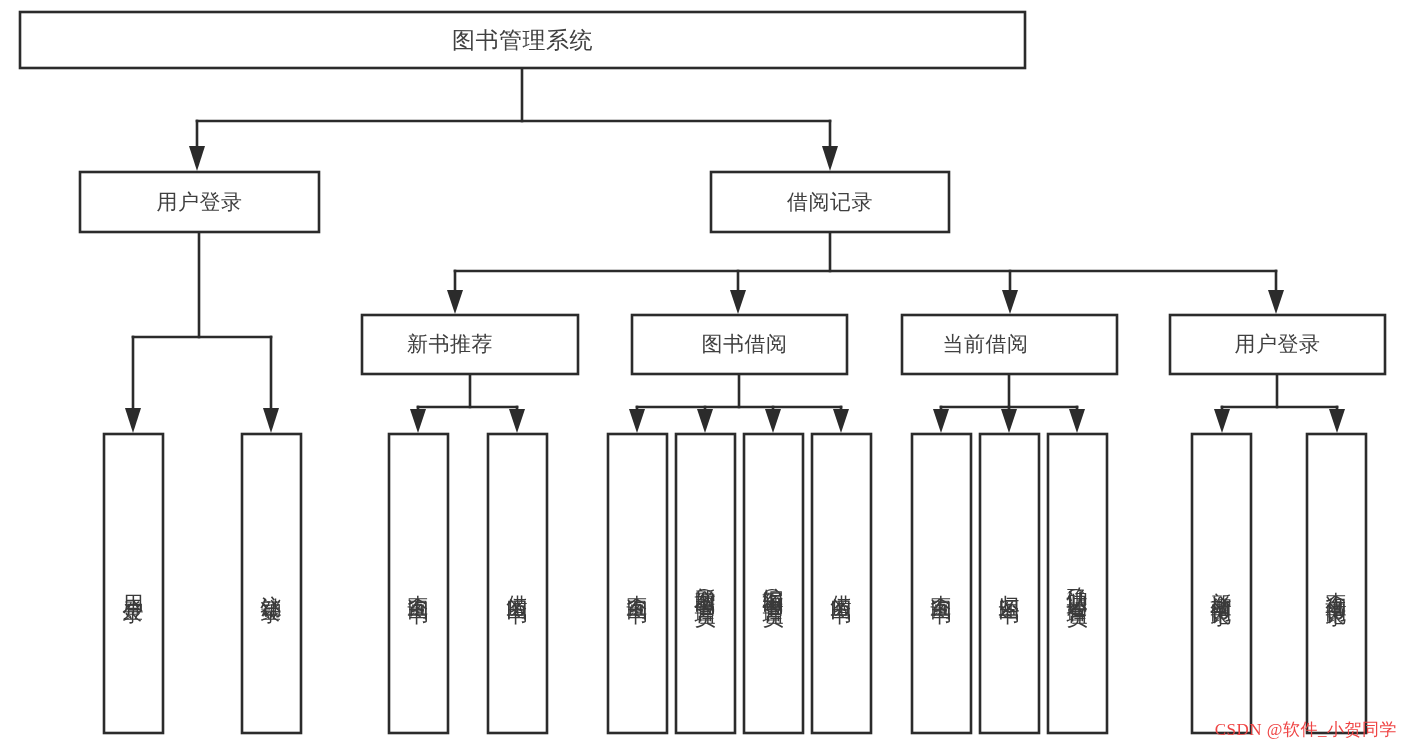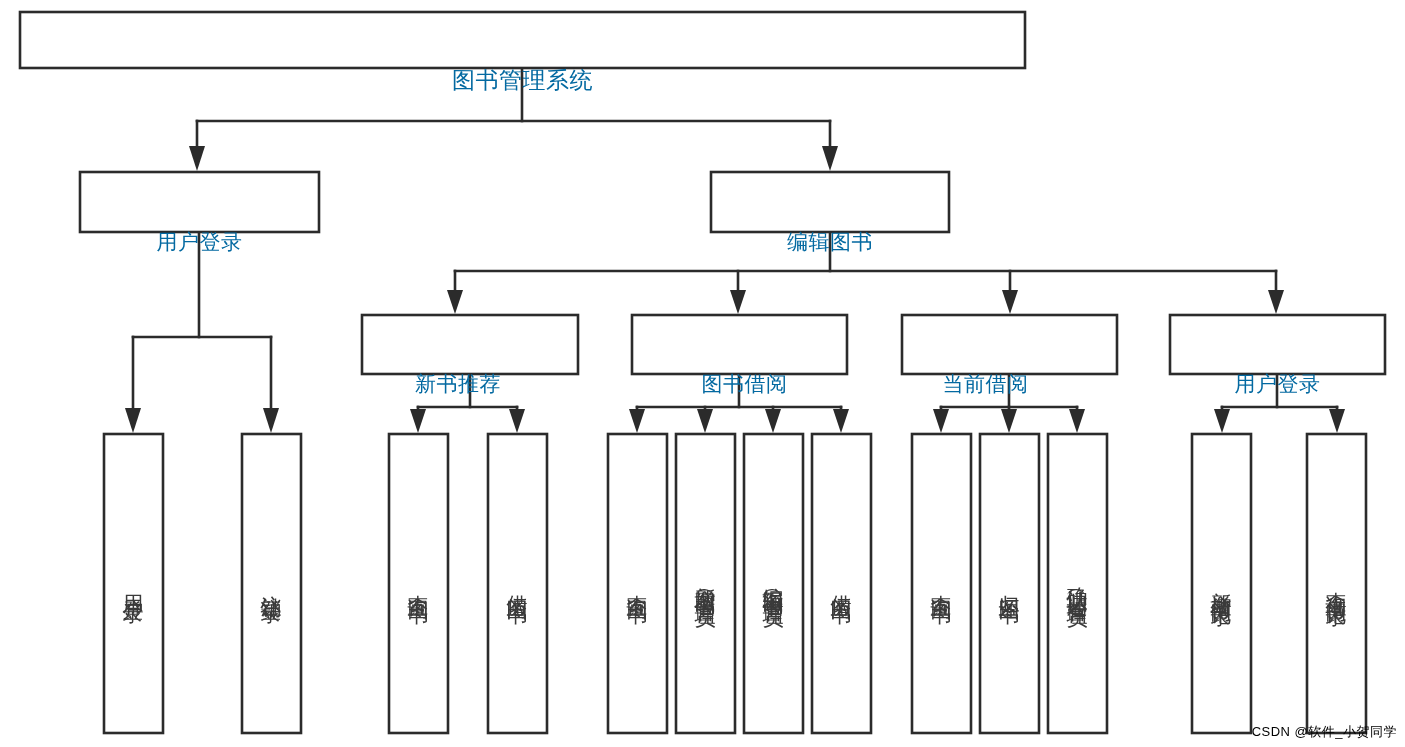--- a/index.html
+++ b/index.html
@@ -40,27 +40,26 @@
   }
   .arrow-head {
     fill: #2b2b2b;
     stroke: none;
   }
   .node-label-h {
     position: absolute;
     display: flex;
     align-items: center;
     justify-content: center;
-    color: #0369a1;
+    color: #404040;
     font-size: 21px;
     line-height: 1.15;
     letter-spacing: 0.5px;
     white-space: nowrap;
     pointer-events: none;
-    margin-top: 40px;
   }
   .node-label-root {
     font-size: 23px;
   }
   .node-label-v {
     position: absolute;
     display: flex;
     align-items: center;
     justify-content: center;
     color: #3a3a3a;
@@ -69,25 +68,26 @@
     text-orientation: upright;
     letter-spacing: 3px;
     line-height: 1;
     white-space: nowrap;
     pointer-events: none;
   }
   .watermark {
     position: absolute;
     right: 8px;
     bottom: 6px;
-    color: #000000;
-    font-size: 13px;
+    color: #ef4444;
+    font-size: 17px;
     letter-spacing: 0.5px;
     white-space: nowrap;
     pointer-events: none;
+    font-family: Liberation Serif, serif;
   }
 </style>
 </head>
 <body>
 
 <div id="diagram-root">
 
   <svg id="flow-svg" viewBox="0 0 1405 747">
 
     <g>
@@ -188,23 +188,23 @@
     <rect class="node-rect" x="980" y="434" width="59" height="299"></rect>
     <rect class="node-rect" x="1048" y="434" width="59" height="299"></rect>
 
     <rect class="node-rect" x="1192" y="434" width="59" height="299"></rect>
     <rect class="node-rect" x="1307" y="434" width="59" height="299"></rect>
   </svg>
 
   <div class="node-label-h node-label-root" style="left:20px; top:12px; width:1005px; height:56px;">图书管理系统</div>
 
   <div class="node-label-h" style="left:80px; top:172px; width:239px; height:60px;">用户登录</div>
-  <div class="node-label-h" style="left:711px; top:172px; width:238px; height:60px;">编辑图书</div>
-
-  <div class="node-label-h" style="left:362px; top:315px; width:192px; height:59px;border-radius:20px;">新书推荐</div>
+  <div class="node-label-h" style="left:711px; top:172px; width:238px; height:60px;">借阅记录</div>
+
+  <div class="node-label-h" style="left:354px; top:315px; width:192px; height:59px;border-radius:20px;">新书推荐</div>
   <div class="node-label-h" style="left:616px; top:315px; width:257px; height:59px;">图书借阅</div>
   <div class="node-label-h" style="left:878px; top:315px; width:215px; height:59px;">当前借阅</div>
   <div class="node-label-h" style="left:1170px; top:315px; width:215px; height:59px;">用户登录</div>
 
   <div class="node-label-v" style="left:104px; top:434px; width:59px; height:299px;">用户登录</div>
   <div class="node-label-v" style="left:242px; top:434px; width:59px; height:299px;">注销登录</div>
 
   <div class="node-label-v" style="left:389px; top:434px; width:59px; height:299px;">查询图书</div>
   <div class="node-label-v" style="left:488px; top:434px; width:59px; height:299px;">借阅图书</div>
 

